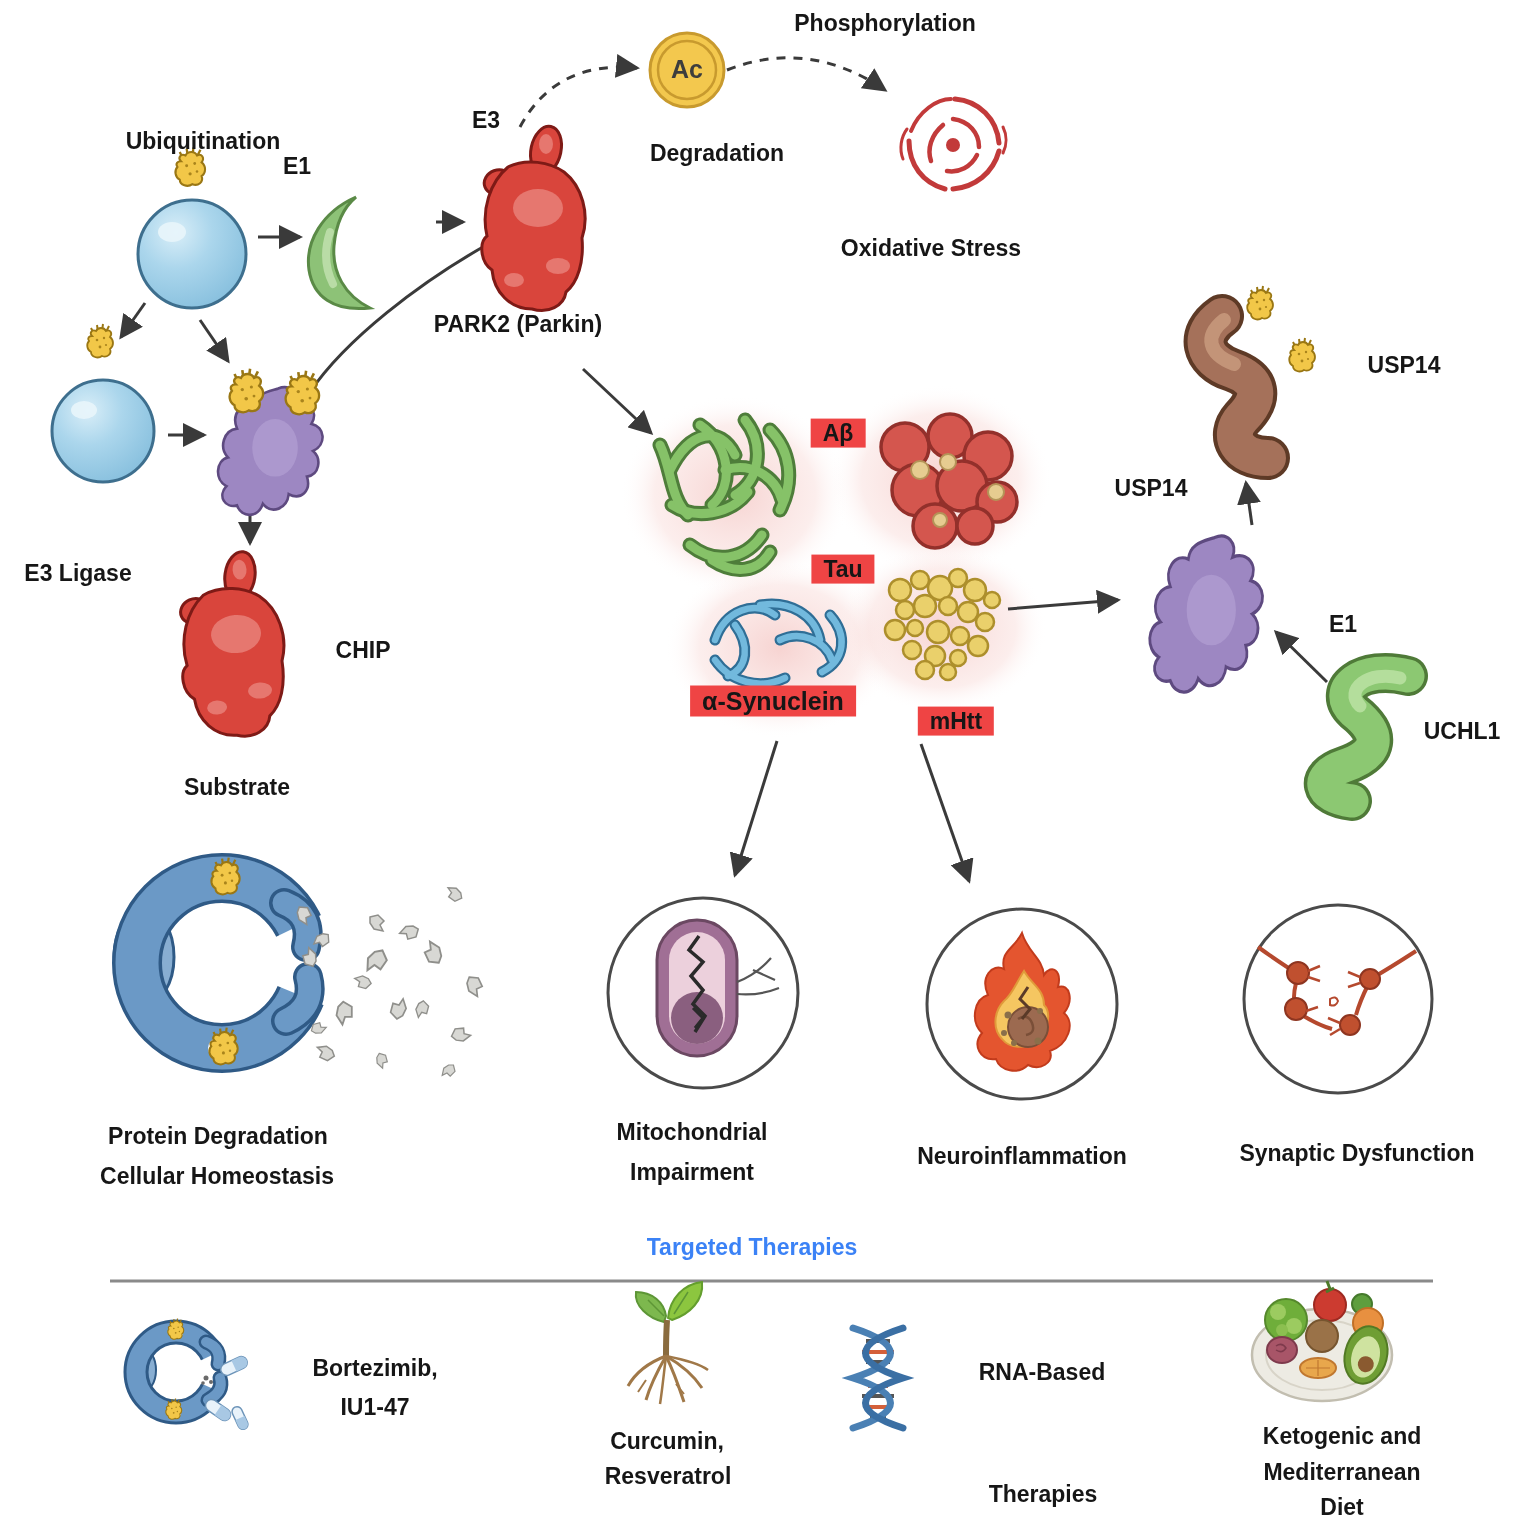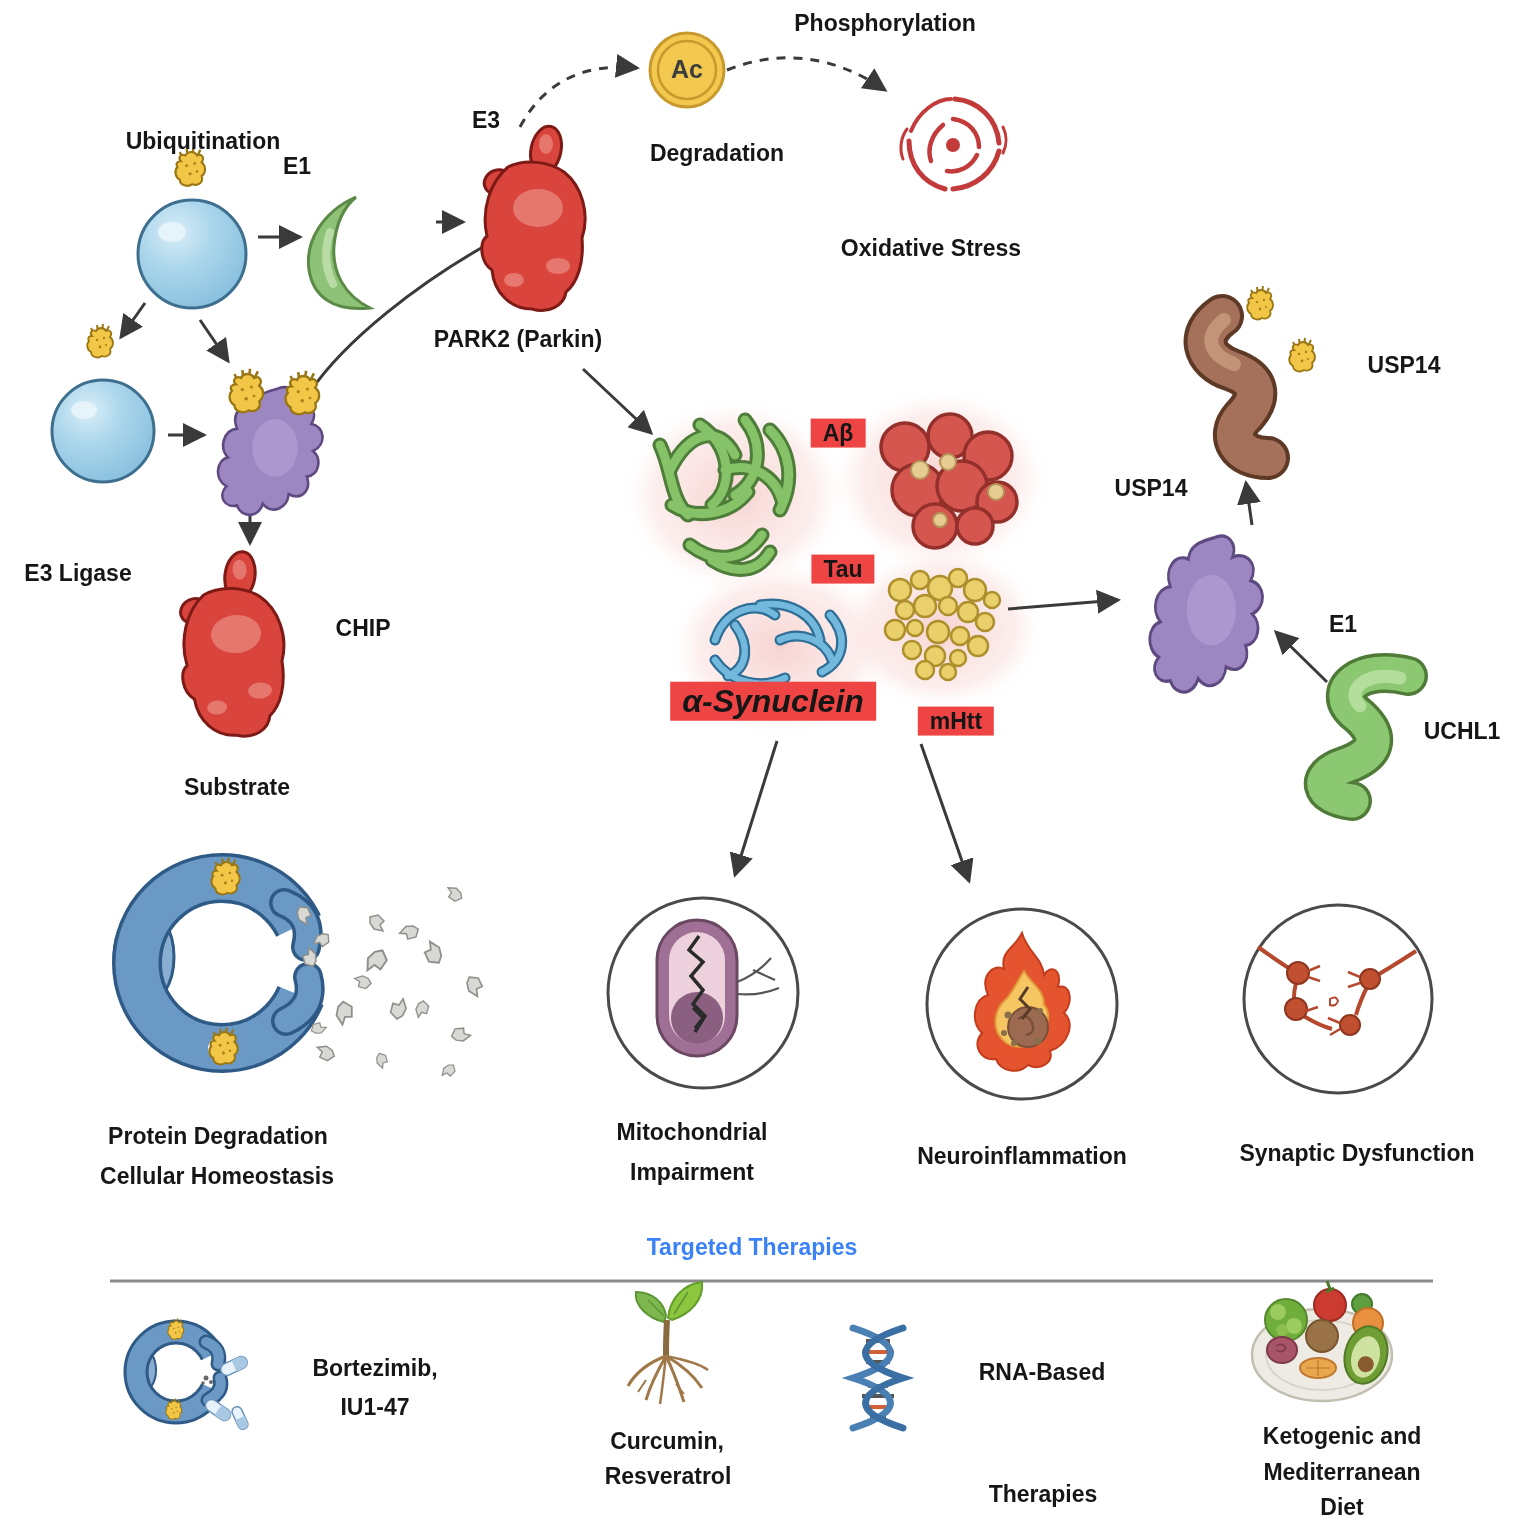--- a/index.html
+++ b/index.html
@@ -2,21 +2,21 @@
 <html><head>
 <meta charset="utf-8">
 <style>
   html,body{margin:0;padding:0;background:#ffffff;}
   #stage{position:relative;width:1524px;height:1528px;background:#ffffff;overflow:hidden;
          font-family:"Liberation Sans",sans-serif;}
   #art{position:absolute;left:0;top:0;}
   .lbl{position:absolute;transform:translate(-50%,-50%);font-weight:700;font-size:23px;
        color:#161616;white-space:nowrap;line-height:1.08;text-align:center;}
   .boxed{background:#ef4444;padding:2px 12px;}
-  .small{font-size:32px;font-style:italic;}
+  .small{font-size:25px;}
   .red{color:#3b82f6;}
   .coin{font-size:25px;color:#3d3d3d;}
 </style>
 </head>
 <body>
 
 <div id="stage">
 
 <svg id="art" width="1524" height="1528" viewBox="0 0 1524 1528">
   <defs>
@@ -393,31 +393,31 @@
   </g>
 </svg>
 
 <div class="lbl" style="left:203px;top:141px;">Ubiquitination</div>
 <div class="lbl" style="left:297px;top:166px;">E1</div>
 <div class="lbl" style="left:486px;top:120px;">E3</div>
 <div class="lbl" style="left:885px;top:23px;">Phosphorylation</div>
 <div class="lbl coin" style="left:687px;top:69px;">Ac</div>
 <div class="lbl" style="left:717px;top:153px;">Degradation</div>
 <div class="lbl" style="left:931px;top:248px;">Oxidative Stress</div>
-<div class="lbl" style="left:518px;top:339px;text-align:right;">PARK2 (Parkin)</div>
+<div class="lbl" style="left:518px;top:324px;text-align:right;">PARK2 (Parkin)</div>
 <div class="lbl boxed" style="left:838px;top:433px;">Aβ</div>
 <div class="lbl boxed" style="left:843px;top:569px;">Tau</div>
 <div class="lbl boxed small" style="left:773px;top:701px;">α-Synuclein</div>
 <div class="lbl boxed" style="left:956px;top:721px;">mHtt</div>
 <div class="lbl" style="left:1151px;top:488px;">USP14</div>
 <div class="lbl" style="left:1404px;top:365px;">USP14</div>
 <div class="lbl" style="left:1343px;top:624px;">E1</div>
 <div class="lbl" style="left:1462px;top:731px;">UCHL1</div>
 <div class="lbl" style="left:78px;top:573px;">E3 Ligase</div>
-<div class="lbl" style="left:363px;top:628px;">CHIP</div>
+<div class="lbl" style="left:363px;top:650px;">CHIP</div>
 <div class="lbl" style="left:237px;top:787px;">Substrate</div>
 <div class="lbl" style="left:218px;top:1136px;">Protein Degradation</div>
 <div class="lbl" style="left:217px;top:1176px;">Cellular Homeostasis</div>
 <div class="lbl" style="left:692px;top:1132px;">Mitochondrial</div>
 <div class="lbl" style="left:692px;top:1172px;">Impairment</div>
 <div class="lbl" style="left:1022px;top:1156px;">Neuroinflammation</div>
 <div class="lbl" style="left:1357px;top:1153px;">Synaptic Dysfunction</div>
 <div class="lbl red" style="left:752px;top:1247px;">Targeted Therapies</div>
 <div class="lbl" style="left:375px;top:1368px;">Bortezimib,</div>
 <div class="lbl" style="left:375px;top:1407px;">IU1-47</div>

